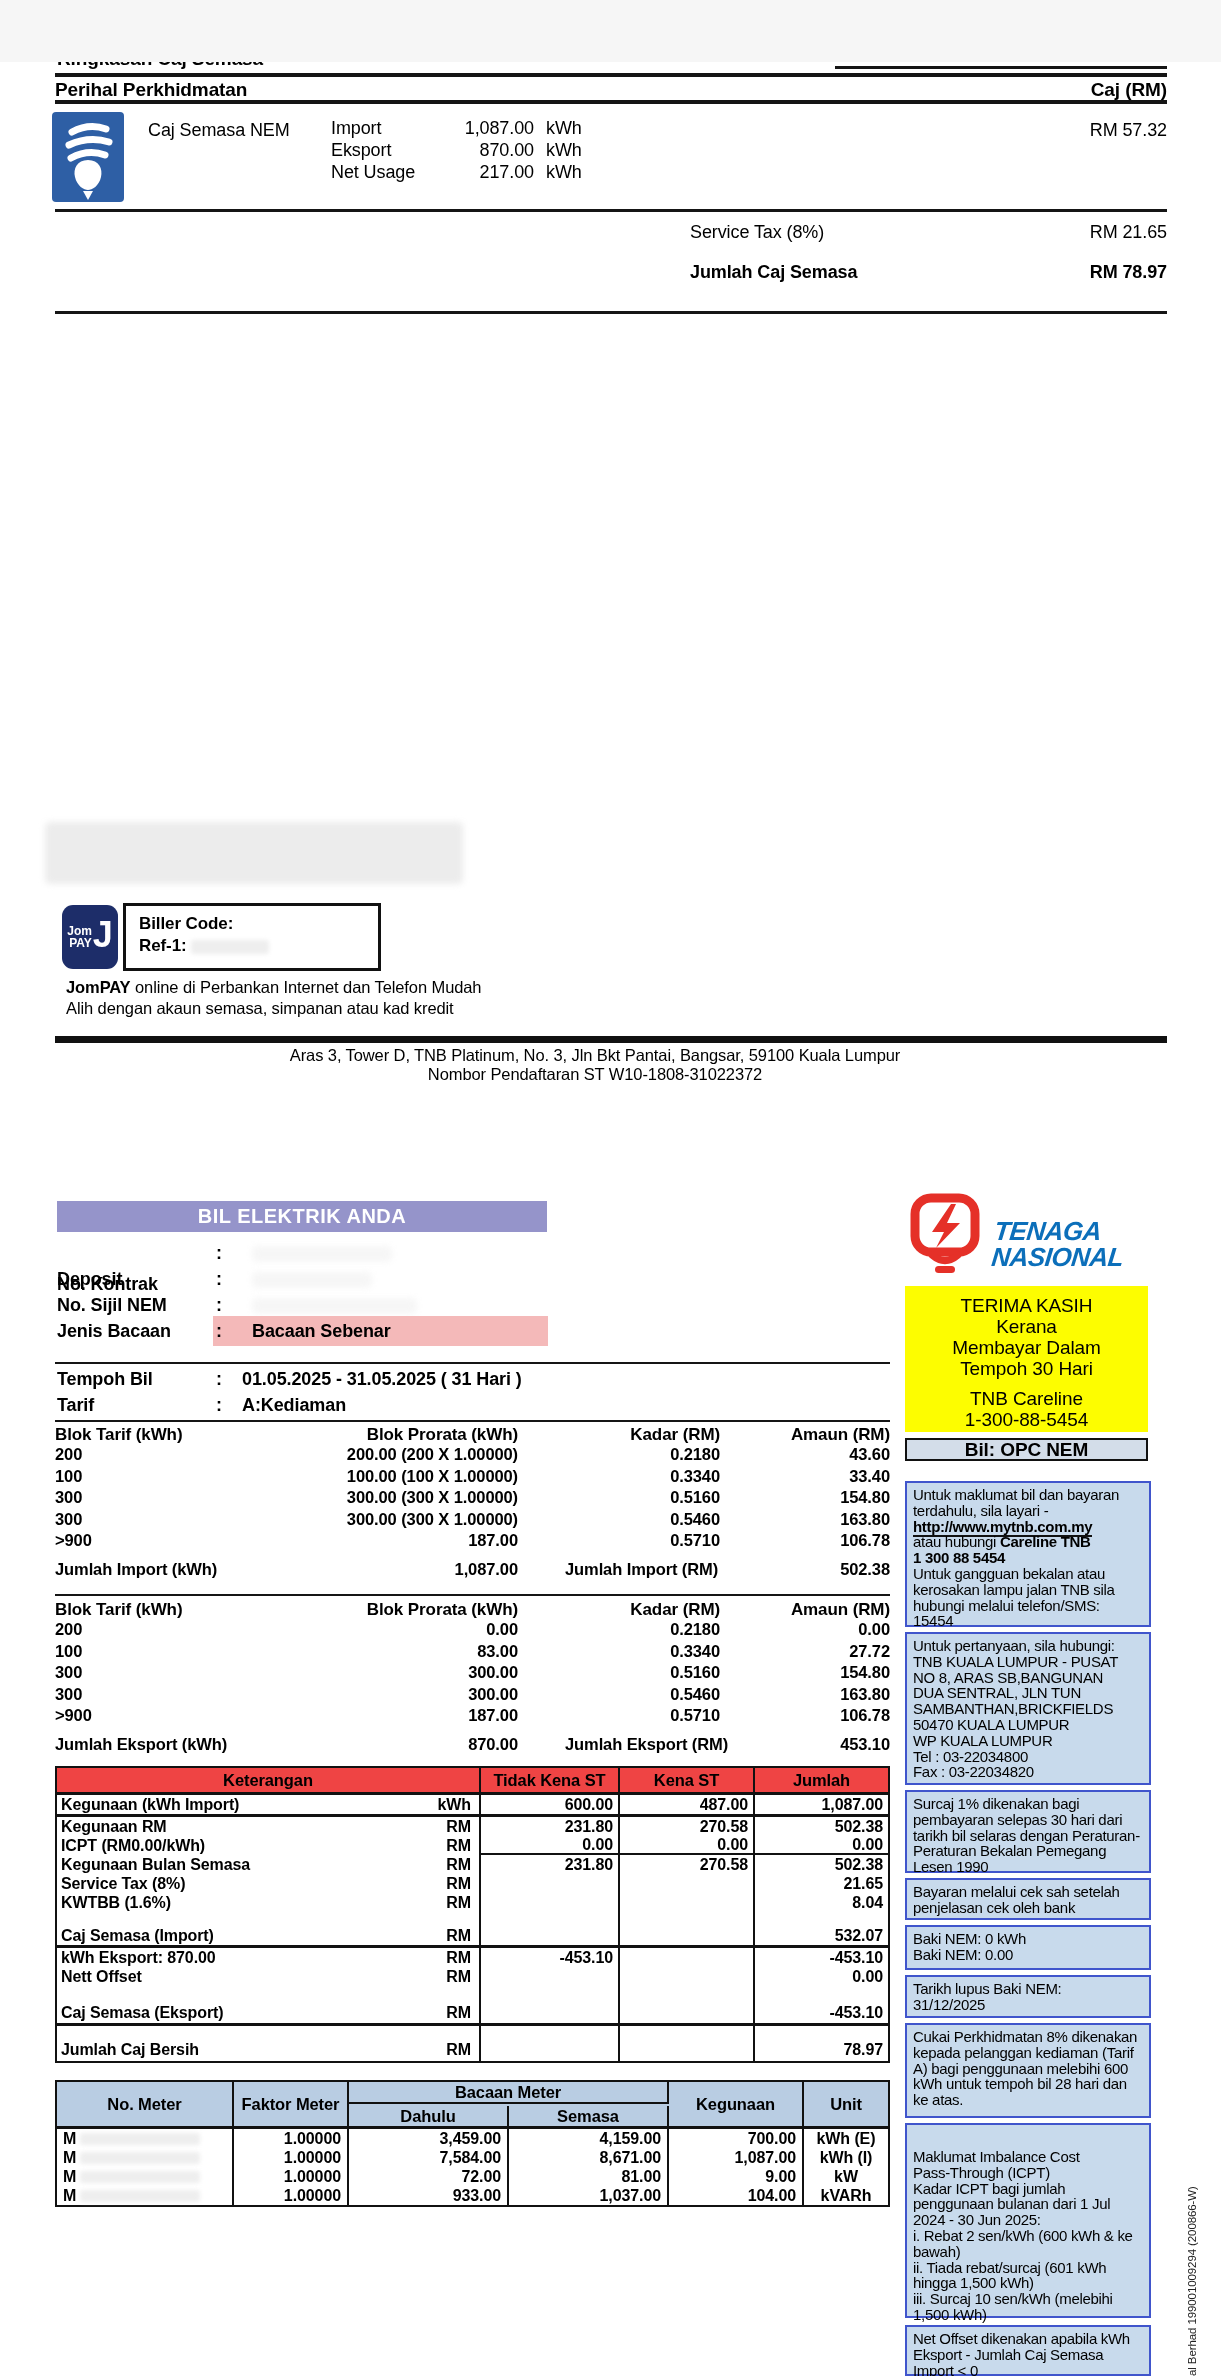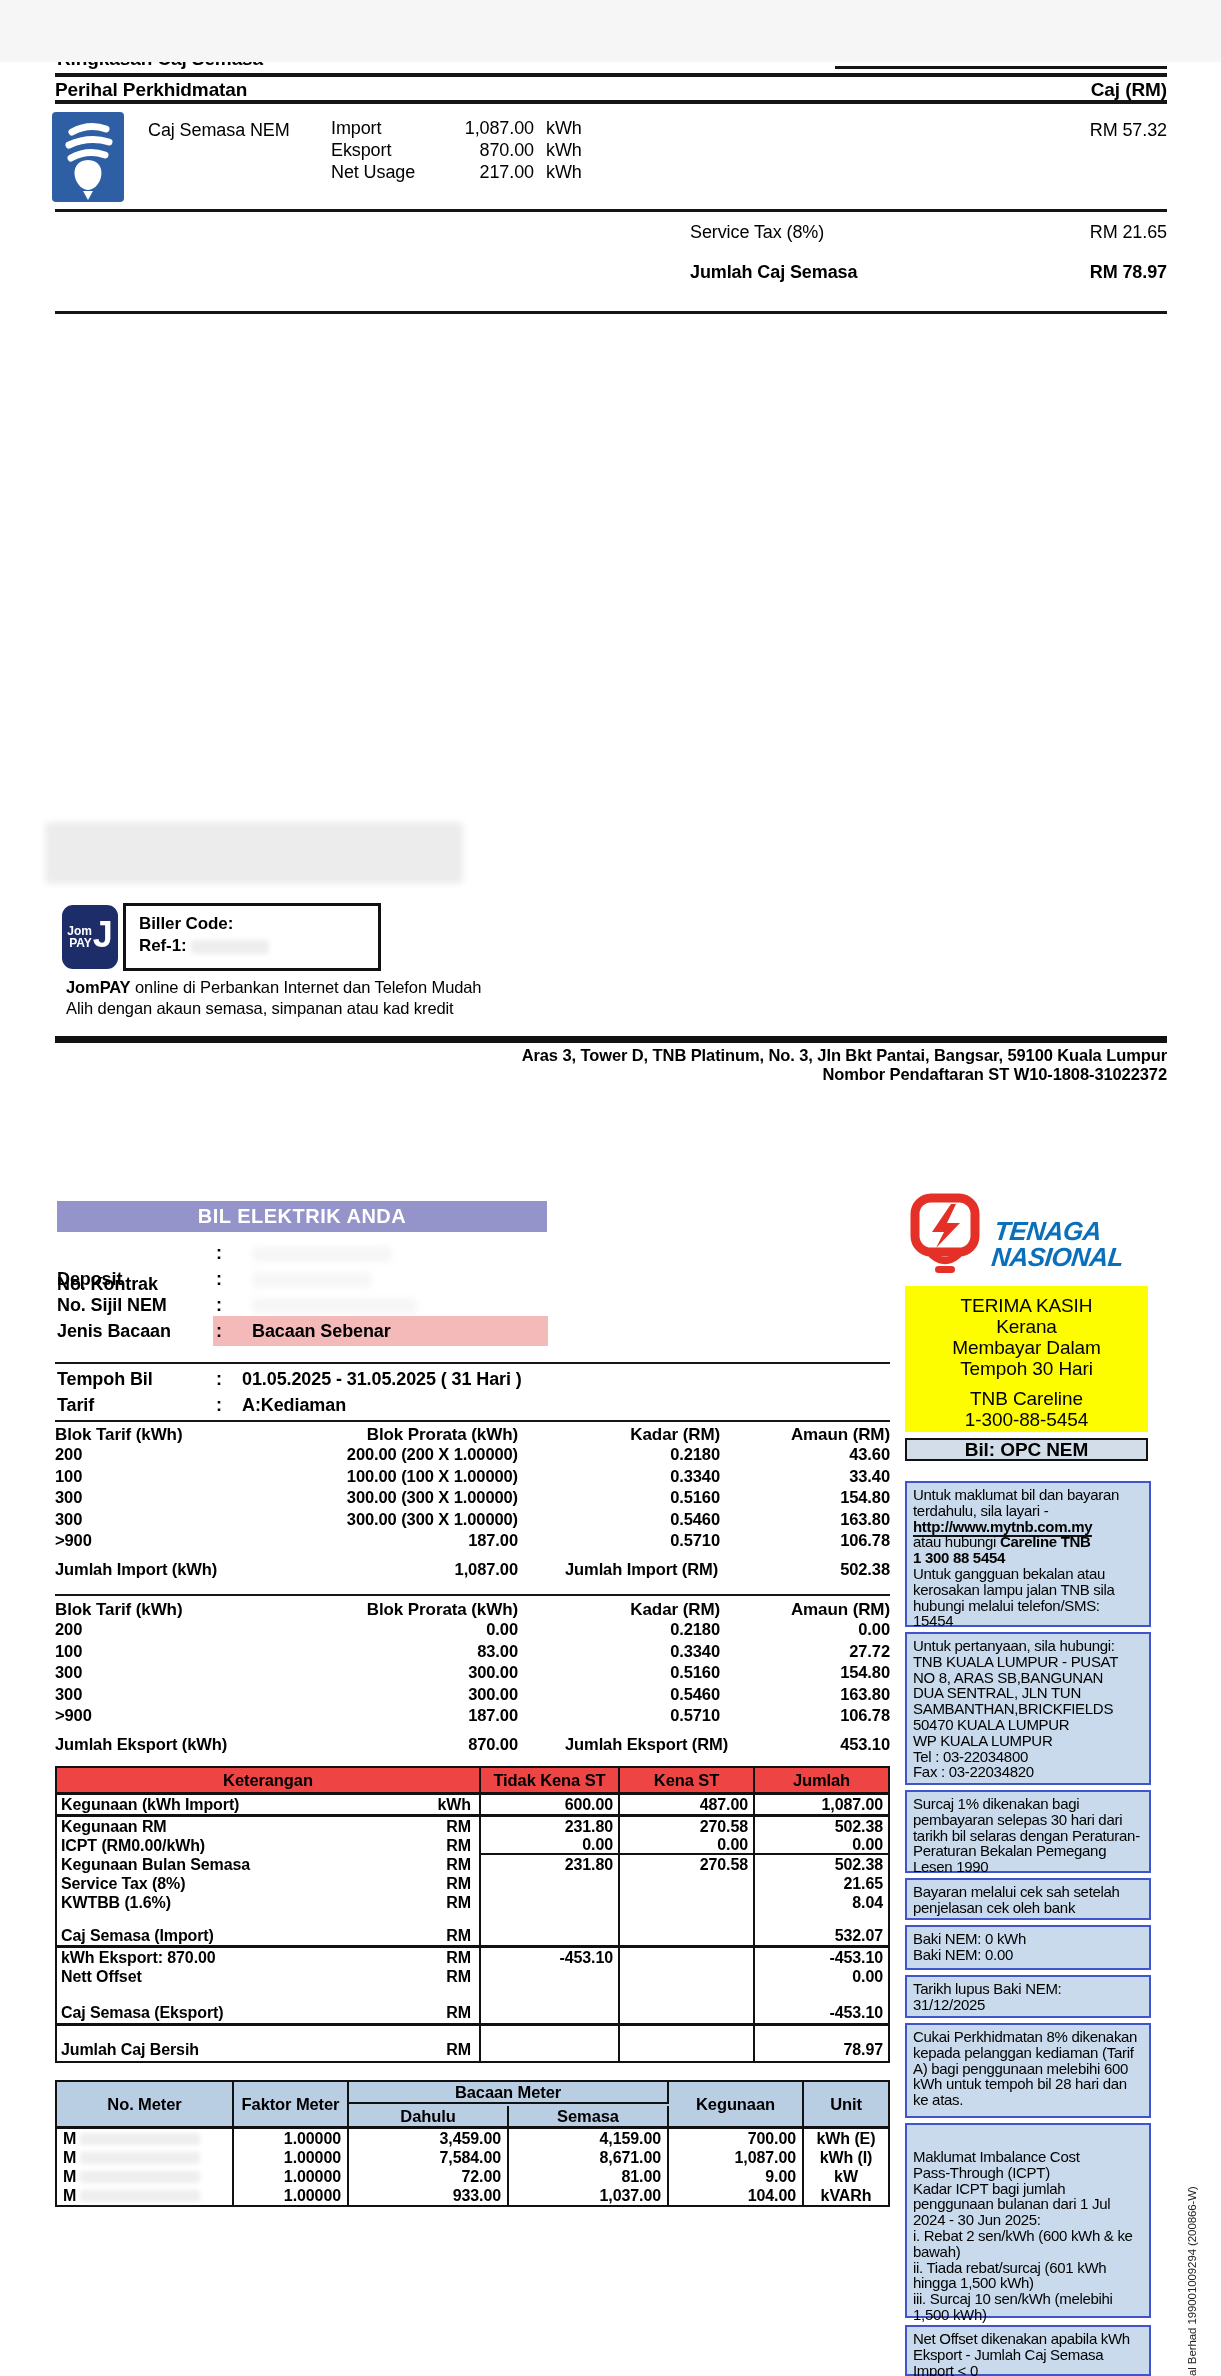--- a/index.html
+++ b/index.html
@@ -28,21 +28,21 @@
   
   .jp-logo{position:absolute;top:905px;left:62px;width:56px;height:64px;background:#1d2d69;border-radius:11px;
            display:flex;align-items:center;justify-content:center;color:#fff;}
   .jp-logo .txt{font-size:12px;font-weight:bold;line-height:12px;text-align:right;}
   .jp-logo .bigj{font-size:36px;font-weight:bold;margin-left:1px;margin-top:-4px;}
   .jp-box{position:absolute;top:903px;left:123px;width:258px;height:68px;border:3px solid #111;box-sizing:border-box;padding:7px 0 0 13px;}
   .jp-box .l1{font-size:17px;font-weight:bold;line-height:22px;}
   .jp-note{position:absolute;top:977px;left:66px;font-size:16.5px;line-height:21px;}
   
   .blackbar{position:absolute;top:1036px;left:55px;width:1112px;height:7px;background:#111;}
-  .addr{position:absolute;left:55px;width:1112px;text-align:right;font-weight:bold;font-size:16.5px;}
+  .addr{position:absolute;left:39px;width:1112px;text-align:center;font-weight:normal;font-size:16.5px;}
   
   .banner{position:absolute;top:1201px;left:57px;width:490px;height:31px;background:#9594ca;color:#fff;
           font-weight:bold;font-size:20px;display:flex;align-items:center;justify-content:center;letter-spacing:0.5px;}
   .frow-lab{position:absolute;left:57px;font-size:18px;font-weight:bold;}
   .frow-col{position:absolute;left:216px;font-size:18px;font-weight:bold;}
   .frow-val{position:absolute;left:252px;font-size:18px;font-weight:bold;}
   .pinkbox{position:absolute;top:1316px;left:213px;width:335px;height:30px;background:#f4b9b9;}
   
   .btable{position:absolute;left:55px;width:835px;font-size:16.5px;font-weight:bold;}
   .bhead,.brow{display:flex;}

